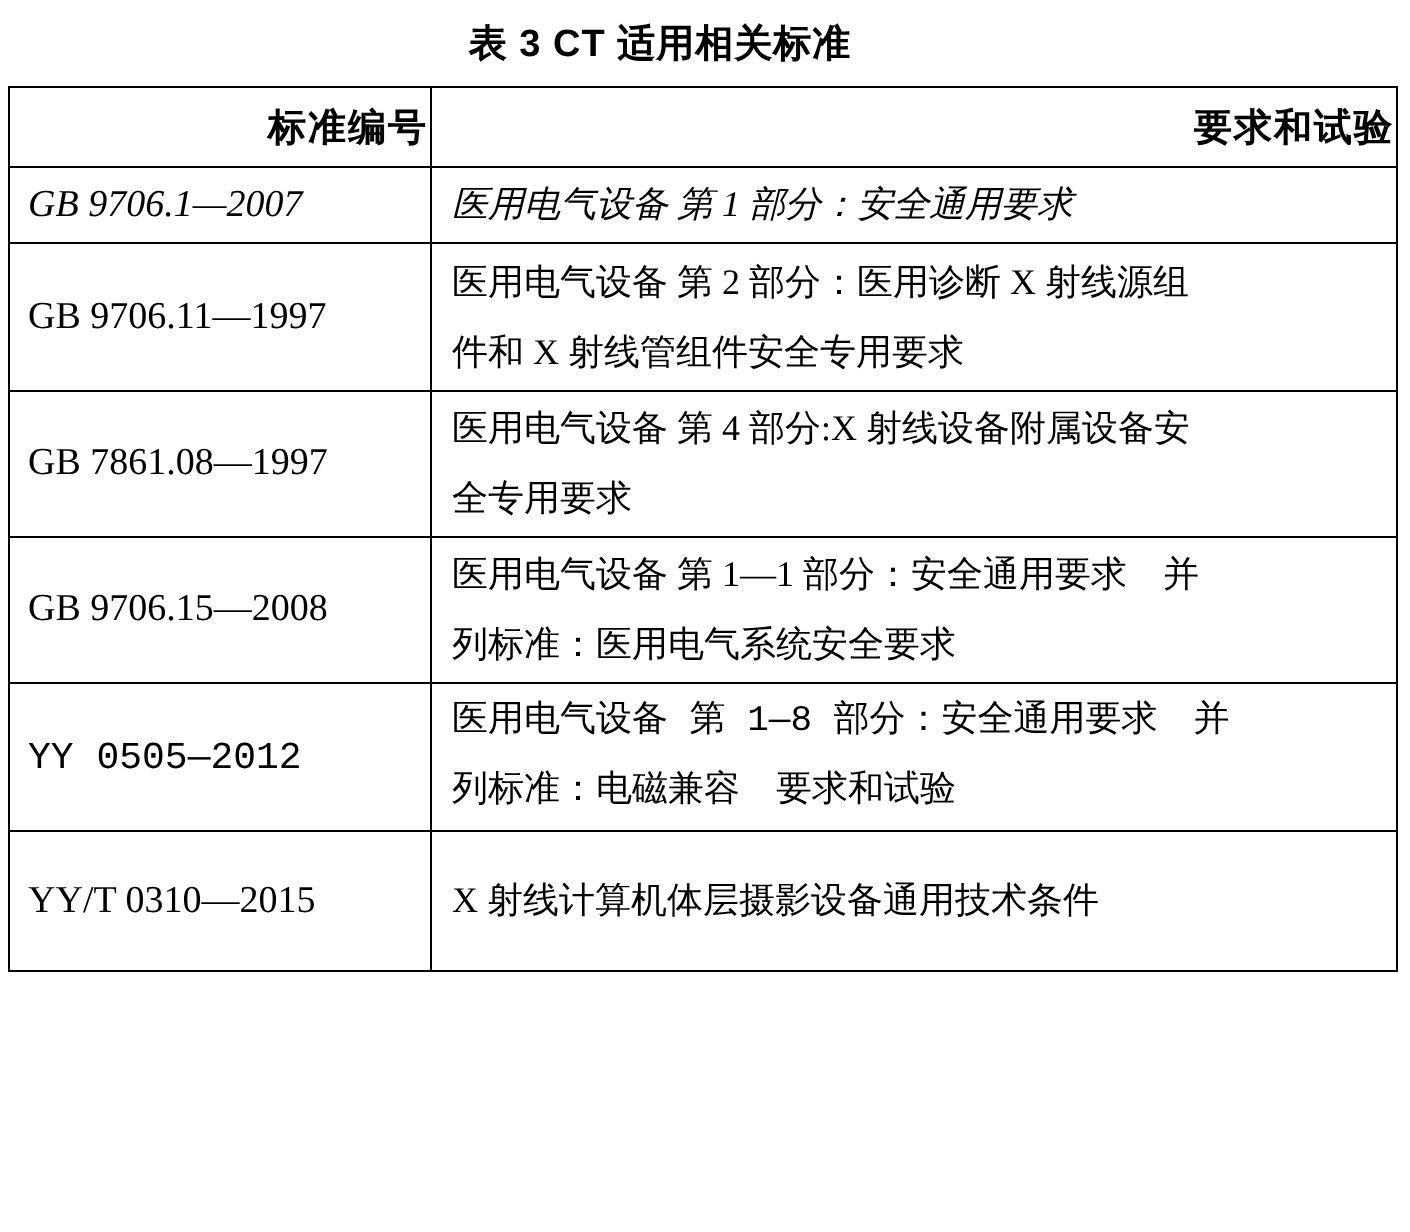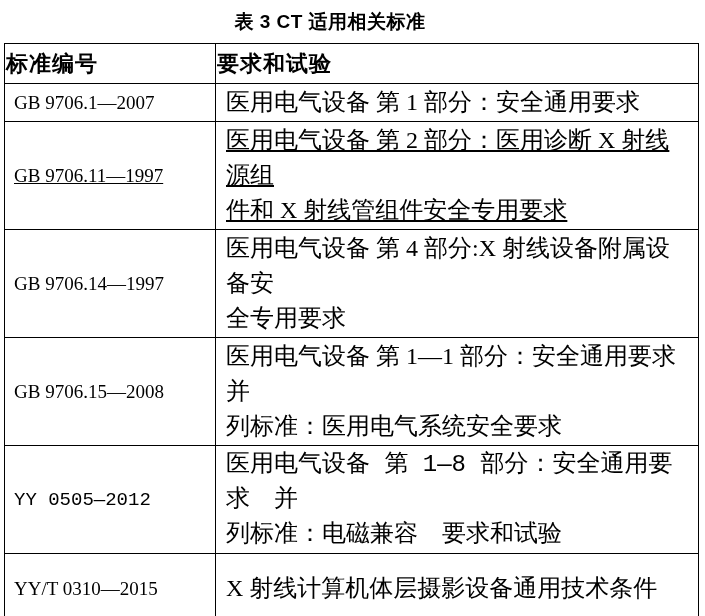--- a/index.html
+++ b/index.html
@@ -38,39 +38,39 @@
   table.standards col.c-name { width: 483px; }
   th, td {
     border: 1.5px solid #000000;
     box-sizing: border-box;
     vertical-align: middle;
   }
   thead tr { height: 40px; }
   th {
     font-family: Liberation Mono, monospace;
     font-weight: bold;
-    font-size: 22px;
-    text-align: left;
+    font-size: 19px;
+    text-align: right;
     letter-spacing: 1px;
   }
   td.code {
     font-size: 19px;
     padding-left: 9px;
     padding-right: 2px;
     white-space: nowrap;
   }
   td.name {
-    font-size: 24px;
+    font-size: 18px;
     line-height: 35px;
     padding-left: 10px;
     padding-right: 6px;
     white-space: pre-line;
   }
-  tbody tr:nth-child(1) { height: 30px; }
-  tbody tr:nth-child(2) { height: 74px; text-decoration: underline; }
+  tbody tr:nth-child(1) { height: 30px; font-style: italic; }
+  tbody tr:nth-child(2) { height: 74px; }
   tbody tr:nth-child(3) { height: 71px; }
   tbody tr:nth-child(4) { height: 70px; }
   tbody tr:nth-child(5) { height: 74px; font-family: Liberation Mono, monospace; }
   tbody tr:nth-child(6) { height: 70px; }
   tbody tr:nth-child(7) { height: 35px; }
   tbody tr:nth-child(8) { height: 70px; }
   tbody tr:nth-child(9) { height: 36px; }
 </style>
 </head>
 <body>
@@ -94,21 +94,21 @@
       <tr>
         <td class="code">GB 9706.1—2007</td>
         <td class="name">医用电气设备 第 1 部分：安全通用要求</td>
       </tr>
       <tr>
         <td class="code">GB 9706.11—1997</td>
         <td class="name">医用电气设备 第 2 部分：医用诊断 X 射线源组
 件和 X 射线管组件安全专用要求</td>
       </tr>
       <tr>
-        <td class="code">GB 9706.14—1997</td>
+        <td class="code">GB 7861.08—1997</td>
         <td class="name">医用电气设备 第 4 部分:X 射线设备附属设备安
 全专用要求</td>
       </tr>
       <tr>
         <td class="code">GB 9706.15—2008</td>
         <td class="name">医用电气设备 第 1—1 部分：安全通用要求　并
 列标准：医用电气系统安全要求</td>
       </tr>
       <tr>
         <td class="code">YY 0505—2012</td>

